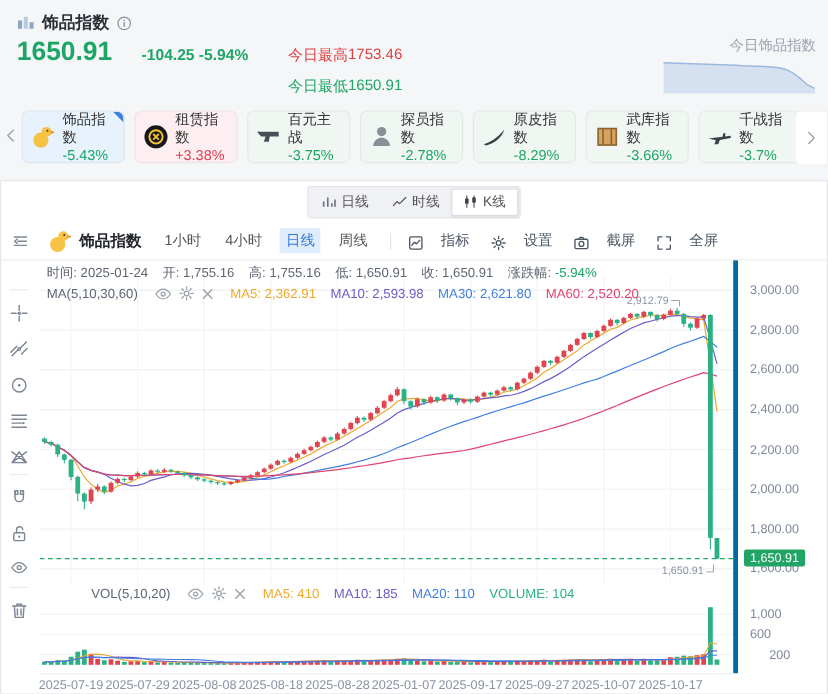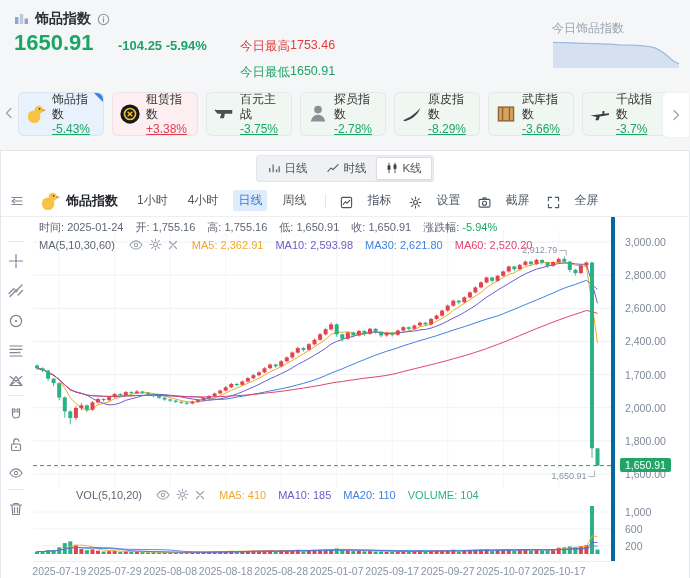--- a/index.html
+++ b/index.html
@@ -10,34 +10,34 @@
   .ic svg{display:block;}
   
   .title-row{left:14px;top:10px;display:flex;align-items:center;gap:6px;}
   .title-txt{font-size:14px;font-weight:bold;color:#2b2f36;}
   .big-price{left:14px;top:30px;font-size:22px;font-weight:bold;color:#1ca565;}
   .chg{left:118px;top:38px;font-size:13px;color:#1ca565;font-weight:bold;}
   .time-row{left:14px;top:64px;color:#6b7380;font-size:12px;}
   .hl-row{display:flex;gap:0;font-size:12.5px;}
   .hl-high{left:240px;top:38px;color:#e23c3c;}
   .hl-low{left:240px;top:64px;color:#1ca565;}
-  .spark-wrap{right:10px;top:20px;width:128px;text-align:left;}
+  .spark-wrap{right:10px;top:30px;width:128px;text-align:right;}
   .spark-label{color:#9aa3ad;font-size:12px;margin-bottom:2px;}
   
   .cards-row{left:0;top:90px;width:690px;height:54px;}
   .cards-strip{position:absolute;left:18px;top:2px;display:flex;gap:8px;}
   .card{position:relative;width:86px;height:44px;border-radius:6px;background:#f0f7f2;
         border:1px solid rgba(0,0,0,.05);display:flex;align-items:center;padding:0 6px;gap:5px;box-sizing:border-box;}
   .card.up{background:#fdeff1;}
   .card.sel{background:#e7f2fd;}
   .card.sel::after{content:"";position:absolute;right:0;top:0;border-top:9px solid #3b82e0;
         border-left:9px solid transparent;border-top-right-radius:6px;}
   .card .ct{display:flex;flex-direction:column;line-height:1.25;}
   .card .cn{font-size:12px;color:#333;}
-  .card .cc{font-size:12px;color:#1ca565;text-decoration:underline;}
+  .card .cc{font-size:12px;color:#1ca565;}
   .card.up .cc{color:#e23c50;}
   .nav-arrow{position:absolute;top:16px;color:#9aa3ad;font-size:14px;cursor:pointer;}
   .nav-right-card{position:absolute;right:0;top:2px;width:26px;height:44px;background:#fff;
         border-radius:6px 0 0 6px;border:1px solid rgba(0,0,0,.05);display:flex;align-items:center;justify-content:center;color:#9aa3ad;}
   
   .panel{left:0;top:150px;width:688px;height:427px;background:#fff;border:1px solid #e4e6ea;box-sizing:content-box;}
   .view-tabs{position:absolute;left:0;top:0;width:100%;height:34px;display:flex;align-items:center;justify-content:center;}
   .vt-group{display:flex;background:#f0f1f4;border:1px solid #e3e5e9;border-radius:3px;padding:2px;gap:2px;}
   .vt{display:flex;align-items:center;gap:4px;padding:3px 9px;font-size:11.5px;color:#555;border-radius:2px;cursor:pointer;}
   .vt.sel{background:#fff;border:1px solid #d9dce2;box-shadow:0 1px 2px rgba(0,0,0,.06);margin:-1px;}
@@ -764,27 +764,27 @@
           <rect x="562.5" y="45.6" width="4" height="4.4" fill="#2bb184"></rect>
           <polyline points="4.0,47.5 9.6,47.6 15.1,47.1 20.6,47.0 26.2,46.2 31.8,44.5 37.3,42.5 42.9,41.4 48.4,41.1 53.9,41.7 59.5,42.9 65.0,44.8 70.6,46.1 76.1,46.6 81.7,46.7 87.3,47.1 92.8,47.3 98.3,47.4 103.9,47.5 109.5,47.7 115.0,47.9 120.5,48.0 126.1,48.1 131.6,48.2 137.2,48.3 142.8,48.3 148.3,48.4 153.8,48.4 159.4,48.5 164.9,48.4 170.5,48.3 176.0,48.1 181.6,47.9 187.2,47.7 192.7,47.5 198.3,47.3 203.8,47.3 209.3,47.2 214.9,47.1 220.4,47.0 226.0,47.0 231.5,46.7 237.1,46.6 242.7,46.7 248.2,46.6 253.8,46.6 259.3,46.5 264.8,46.4 270.4,46.3 275.9,46.3 281.5,46.2 287.1,46.1 292.6,46.0 298.1,45.5 303.7,45.3 309.3,45.3 314.8,45.5 320.3,45.8 325.9,46.2 331.4,46.8 337.0,46.9 342.6,47.1 348.1,47.1 353.6,47.3 359.2,47.4 364.8,47.5 370.3,47.4 375.8,47.4 381.4,47.3 386.9,47.1 392.5,47.2 398.1,47.1 403.6,46.9 409.1,46.7 414.7,46.6 420.3,46.2 425.8,46.4 431.3,46.3 436.9,46.2 442.4,46.1 448.0,46.1 453.6,45.6 459.1,45.8 464.6,45.7 470.2,45.6 475.8,45.5 481.3,45.9 486.8,45.5 492.4,45.5 497.9,45.8 503.5,45.8 509.1,45.7 514.6,45.8 520.1,45.9 525.7,45.3 531.3,45.0 536.8,44.2 542.4,43.5 547.9,42.9 553.4,42.4 559.0,31.9 564.5,32.6" fill="none" stroke="#f0a82c" stroke-width="0.9"></polyline>
           <polyline points="4.0,47.5 9.6,47.6 15.1,47.1 20.6,47.0 26.2,46.2 31.8,45.0 37.3,43.9 42.9,43.5 48.4,43.7 53.9,44.0 59.5,43.7 65.0,43.6 70.6,43.8 76.1,43.8 81.7,44.2 87.3,45.0 92.8,46.0 98.3,46.7 103.9,47.0 109.5,47.2 115.0,47.5 120.5,47.6 126.1,47.7 131.6,47.8 137.2,48.0 142.8,48.1 148.3,48.2 153.8,48.3 159.4,48.3 164.9,48.3 170.5,48.3 176.0,48.3 181.6,48.2 187.2,48.1 192.7,47.9 198.3,47.8 203.8,47.7 209.3,47.5 214.9,47.4 220.4,47.2 226.0,47.1 231.5,47.0 237.1,46.9 242.7,46.9 248.2,46.8 253.8,46.8 259.3,46.6 264.8,46.5 270.4,46.5 275.9,46.5 281.5,46.4 287.1,46.3 292.6,46.2 298.1,45.9 303.7,45.8 309.3,45.8 314.8,45.8 320.3,45.9 325.9,45.9 331.4,46.0 337.0,46.1 342.6,46.3 348.1,46.5 353.6,46.7 359.2,47.1 364.8,47.2 370.3,47.2 375.8,47.3 381.4,47.3 386.9,47.2 392.5,47.4 398.1,47.2 403.6,47.2 409.1,47.0 414.7,46.8 420.3,46.7 425.8,46.8 431.3,46.6 436.9,46.5 442.4,46.3 448.0,46.1 453.6,46.0 459.1,46.1 464.6,46.0 470.2,45.9 475.8,45.8 481.3,45.7 486.8,45.7 492.4,45.6 497.9,45.7 503.5,45.7 509.1,45.8 514.6,45.7 520.1,45.7 525.7,45.5 531.3,45.4 536.8,44.9 542.4,44.7 547.9,44.4 553.4,43.8 559.0,38.5 564.5,38.4" fill="none" stroke="#6a5dc8" stroke-width="0.9"></polyline>
           <polyline points="4.0,47.5 9.6,47.6 15.1,47.1 20.6,47.0 26.2,46.2 31.8,45.0 37.3,43.9 42.9,43.5 48.4,43.7 53.9,44.0 59.5,44.1 65.0,44.3 70.6,44.5 76.1,44.7 81.7,44.9 87.3,45.0 92.8,45.2 98.3,45.3 103.9,45.4 109.5,45.6 115.0,45.6 120.5,45.6 126.1,45.7 131.6,45.8 137.2,46.1 142.8,46.6 148.3,47.1 153.8,47.5 159.4,47.7 164.9,47.8 170.5,47.9 176.0,48.0 181.6,48.0 187.2,48.0 192.7,48.0 198.3,47.9 203.8,48.0 209.3,47.9 214.9,47.9 220.4,47.8 226.0,47.7 231.5,47.6 237.1,47.5 242.7,47.5 248.2,47.4 253.8,47.3 259.3,47.1 264.8,47.0 270.4,47.0 275.9,46.9 281.5,46.7 287.1,46.6 292.6,46.5 298.1,46.4 303.7,46.3 309.3,46.3 314.8,46.2 320.3,46.2 325.9,46.2 331.4,46.2 337.0,46.2 342.6,46.3 348.1,46.3 353.6,46.3 359.2,46.4 364.8,46.5 370.3,46.5 375.8,46.6 381.4,46.6 386.9,46.6 392.5,46.7 398.1,46.8 403.6,46.8 409.1,46.9 414.7,47.0 420.3,46.9 425.8,47.0 431.3,46.9 436.9,46.9 442.4,46.8 448.0,46.7 453.6,46.6 459.1,46.6 464.6,46.5 470.2,46.4 475.8,46.3 481.3,46.3 486.8,46.1 492.4,46.0 497.9,46.0 503.5,45.9 509.1,45.9 514.6,45.9 520.1,45.8 525.7,45.7 531.3,45.6 536.8,45.3 542.4,45.2 547.9,45.0 553.4,44.8 559.0,42.1 564.5,42.1" fill="none" stroke="#4080e0" stroke-width="0.9"></polyline>
         </svg>
       <div class="raxis" id="raxis">
           <div class="ytick" style="top: 19px;">3,000.00</div>
           <div class="ytick" style="top: 52.1429px;">2,800.00</div>
           <div class="ytick" style="top: 85.2857px;">2,600.00</div>
           <div class="ytick" style="top: 118.429px;">2,400.00</div>
-          <div class="ytick" style="top: 151.571px;">1,700.00</div>
+          <div class="ytick" style="top: 151.571px;">2,200.00</div>
           <div class="ytick" style="top: 184.714px;">2,000.00</div>
           <div class="ytick" style="top: 217.857px;">1,800.00</div>
           <div class="ytick" style="top: 251px;">1,600.00</div>
           <div class="ytick" style="top: 289px;">1,000</div>
           <div class="ytick" style="top: 305.8px;">600</div>
-          <div class="ytick" style="top: 322.6px;">200</div>
+          <div class="ytick" style="top: 322.6px; margin-left: 16px;">200</div>
           <div class="price-badge" style="top: 240.563px;">1,650.91</div>
         </div>
       <div class="date-axis" id="dateAxis">
           <div class="xtick" style="left: -6.8px;">2025-07-19</div>
           <div class="xtick" style="left: 48.7px;">2025-07-29</div>
           <div class="xtick" style="left: 104.2px;">2025-08-08</div>
           <div class="xtick" style="left: 159.7px;">2025-08-18</div>
           <div class="xtick" style="left: 215.2px;">2025-08-28</div>
           <div class="xtick" style="left: 270.7px;">2025-01-07</div>
           <div class="xtick" style="left: 326.2px;">2025-09-17</div>

